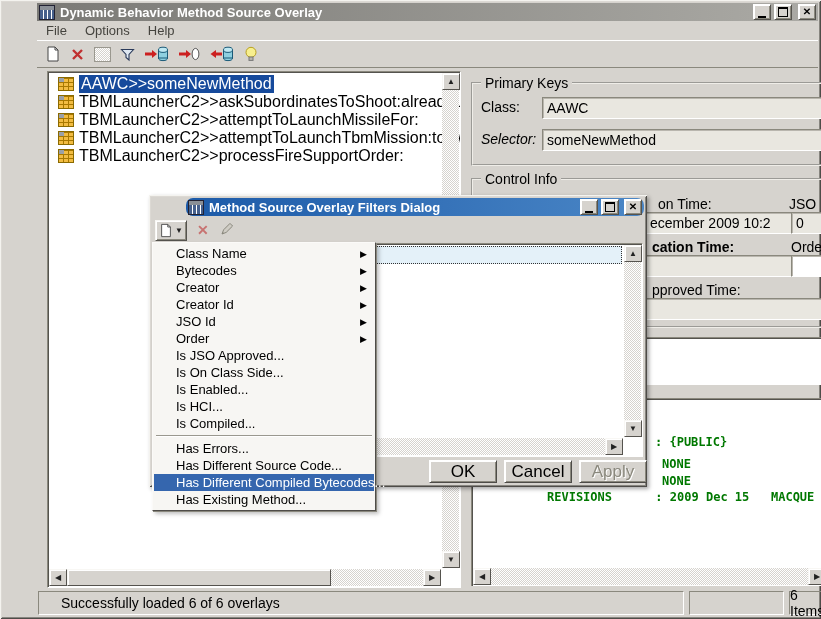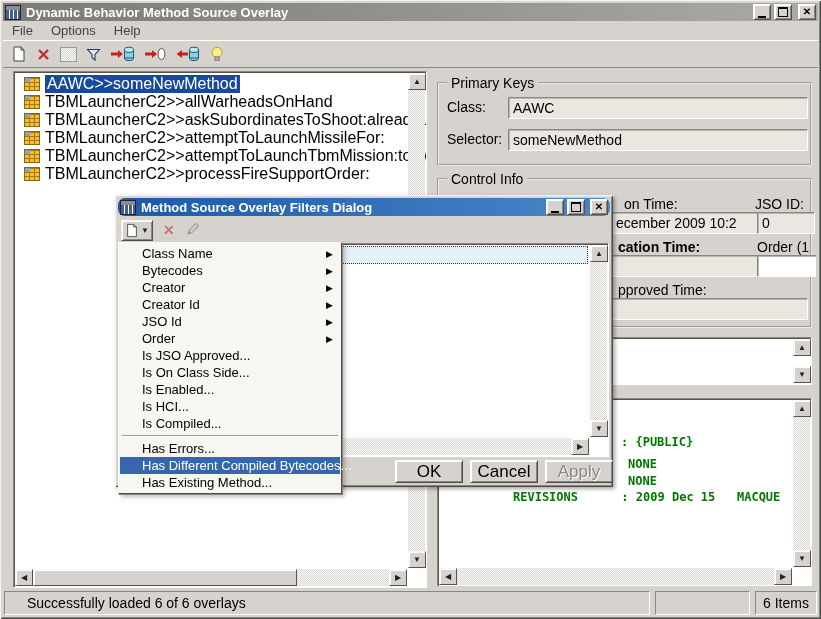--- a/index.html
+++ b/index.html
@@ -1,19 +1,19 @@
 <!DOCTYPE html>
 <html><head>
 <meta charset="utf-8">
 <style>
   html,body{margin:0;padding:0;background:#9aa0a8;}
   #screen{position:relative;width:821px;height:619px;background:#d6d3ce;overflow:hidden;
     font-family:"Liberation Sans",sans-serif;font-size:14px;color:#000;
     box-shadow:inset 1px 1px 0 #f4f3ef, inset -1px -1px 0 #4e4c48, inset 2px 2px 0 #dcd9d4, inset -2px -2px 0 #87857f;}
-  .abs{position:absolute;}
+  .abs{position:absolute;margin-left:34px;}
   
   .raised{background:#d6d3ce;border:1px solid;border-color:#f8f7f4 #55534e #55534e #f8f7f4;box-shadow:inset 1px 1px 0 #fff, inset -1px -1px 0 #8a887d;}
   .sunken{border:1px solid;border-color:#8a887d #fff #fff #8a887d;box-shadow:inset 1px 1px 0 #55534e;}
   .dither{background-color:#d6d3ce;background-image:
       linear-gradient(45deg,#ffffff 25%,transparent 25%,transparent 75%,#ffffff 75%),
       linear-gradient(45deg,#ffffff 25%,transparent 25%,transparent 75%,#ffffff 75%);
       background-size:2px 2px;background-position:0 0,1px 1px;}
   .sbtn{width:16px;height:15px;background:#d6d3ce;border:1px solid;border-color:#f8f7f4 #55534e #55534e #f8f7f4;
       box-shadow:inset 1px 1px 0 #fff;display:flex;align-items:center;justify-content:center;
       font-size:8px;color:#222;line-height:1;flex:none;}
@@ -169,24 +169,20 @@
   </div>
 
   <div class="abs listbox sunken">
     <div style="padding:3px 0 0 0;">
       <div class="mrow">
         <span class="tbl-icon"></span>
         <span class="sel">AAWC&gt;&gt;someNewMethod</span>
       </div>
       <div class="mrow">
         <span class="tbl-icon"></span>
-        <span>TBMLauncherC2&gt;&gt;allWarheadsOnHand</span>
-      </div>
-      <div class="mrow">
-        <span class="tbl-icon"></span>
         <span>TBMLauncherC2&gt;&gt;askSubordinatesToShoot:alreadyLaunc</span>
       </div>
       <div class="mrow">
         <span class="tbl-icon"></span>
         <span>TBMLauncherC2&gt;&gt;attemptToLaunchMissileFor:</span>
       </div>
       <div class="mrow">
         <span class="tbl-icon"></span>
         <span>TBMLauncherC2&gt;&gt;attemptToLaunchTbmMission:to:withMi</span>
       </div>
@@ -210,21 +206,21 @@
 
   <div class="abs right-panel">
 
     <div class="group" style="left:7px;top:11px;width:371px;height:80px;">
       <span class="legend">Primary Keys</span>
     </div>
     <span class="lbl" style="left:17px;top:28px;">Class:</span>
     <div class="field" style="left:78px;top:26px;width:290px;">
         <span>AAWC</span>
       </div>
-    <span class="lbl" style="left:17px;top:60px;">Selector:</span>
+    <span class="lbl" style="left:17px;top:60px;font-style:italic;">Selector:</span>
     <div class="field" style="left:78px;top:58px;width:290px;">
         <span>someNewMethod</span>
       </div>
 
     <div class="group" style="left:7px;top:107px;width:371px;height:146px;">
       <span class="legend">Control Info</span>
     </div>
 
     <span class="lbl" style="left:194px;top:125px;text-align:right;">on Time:</span>
     <div class="field" style="left:135px;top:141px;width:233px;"></div>
@@ -366,20 +362,23 @@
     <div class="pm-item">
         <span>Is HCI...</span>
       </div>
     <div class="pm-item">
         <span>Is Compiled...</span>
       </div>
     <div class="pm-sep"></div>
     <div class="pm-item">
         <span>Has Errors...</span>
       </div>
+    <div class="pm-item">
+        <span>Has Different Source Code...</span>
+      </div>
     <div class="pm-item hl">
         <span>Has Different Compiled Bytecodes...</span>
       </div>
     <div class="pm-item">
         <span>Has Existing Method...</span>
       </div>
   </div>
 
 </div>
 

